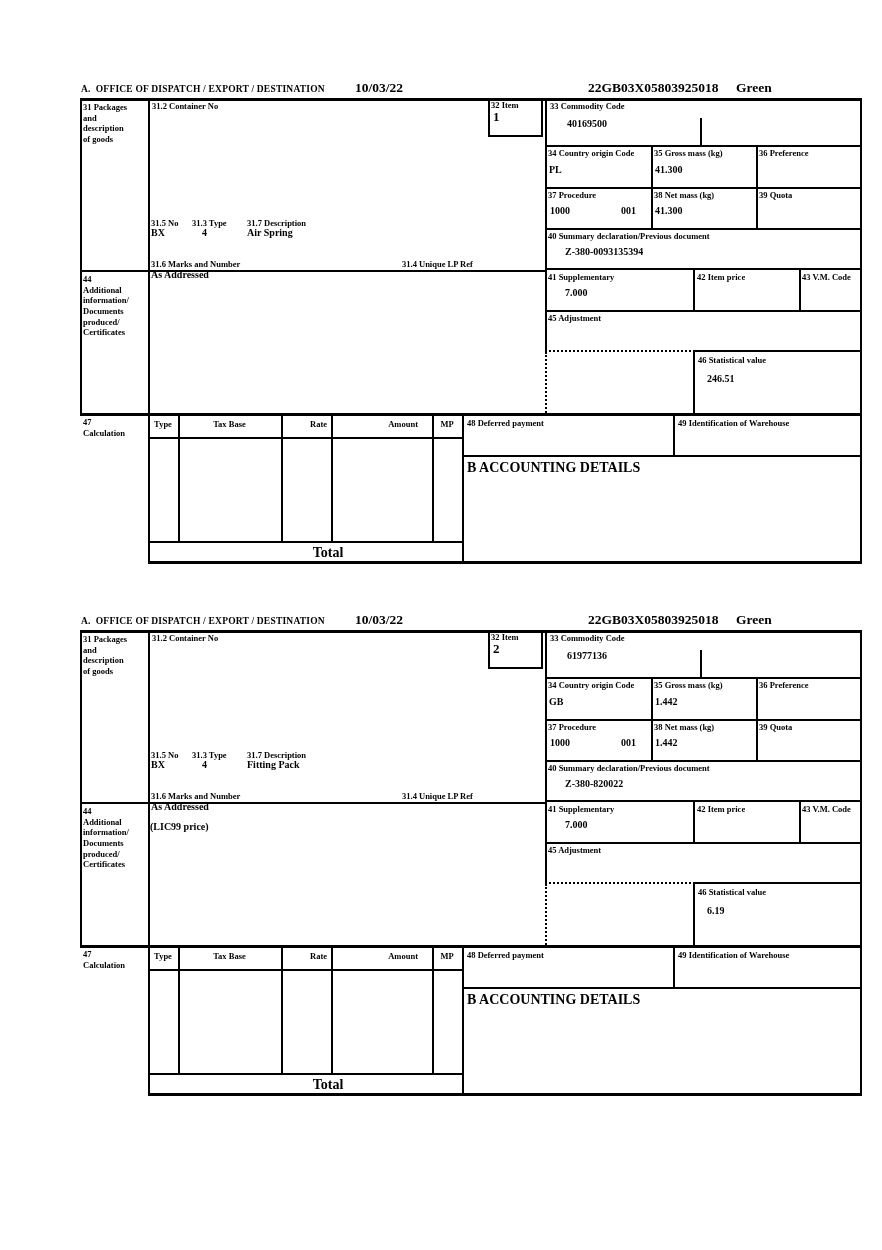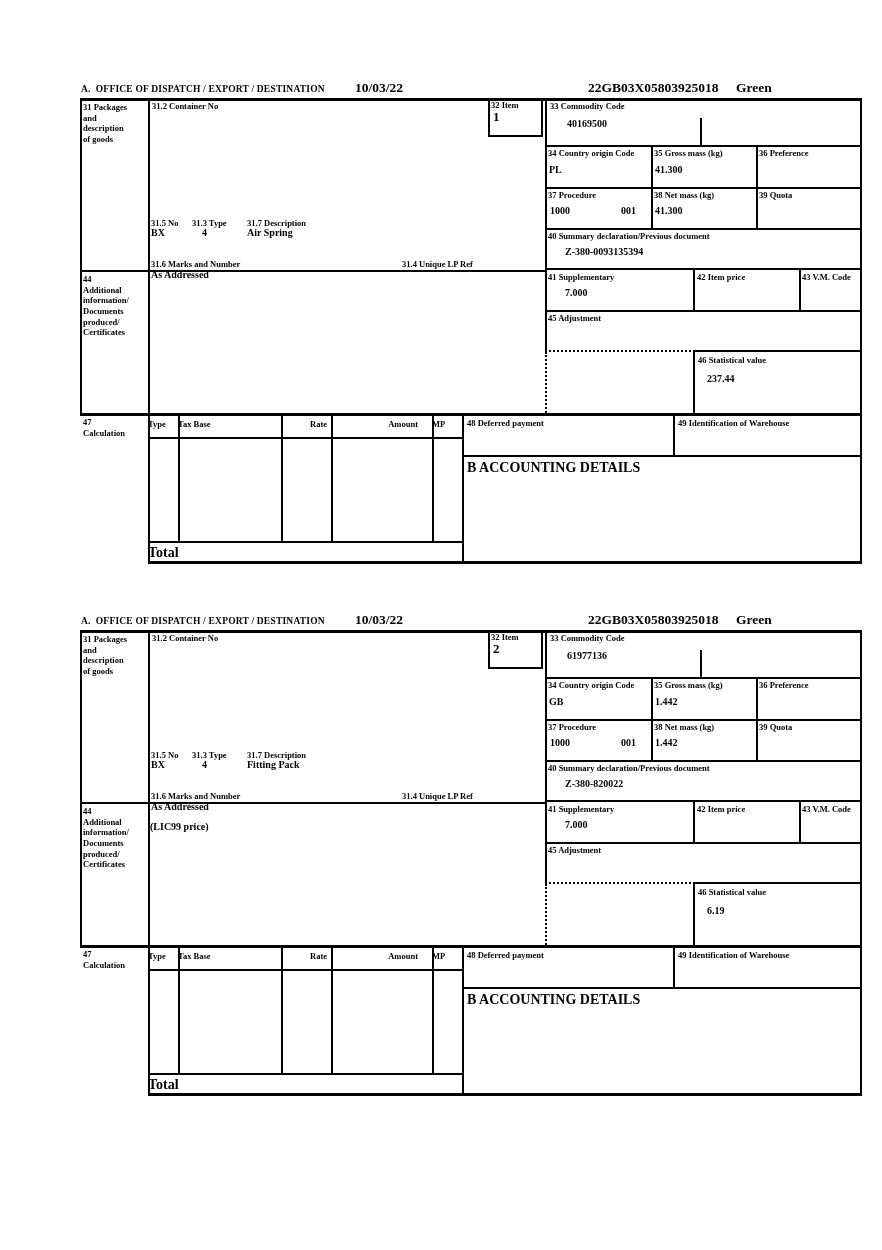--- a/index.html
+++ b/index.html
@@ -12,21 +12,21 @@
   .dhl { position:absolute; height:0; border-top:2px dotted #000; }
   .dvl { position:absolute; width:0; border-left:2px dotted #000; }
   .itembox { position:absolute; border:2px solid #000; border-top:none; }
   .lbl { position:absolute; font-size:8.5px; font-weight:bold; line-height:1.25; white-space:nowrap; }
   .pre { white-space:pre-line; }
   .val { position:absolute; font-size:10px; font-weight:bold; white-space:nowrap; }
   .sm  { font-size:13px; }
   .hdr-title { position:absolute; font-size:9.5px; font-weight:bold; letter-spacing:0.2px; white-space:nowrap; }
   .hdr-val { position:absolute; font-size:13.5px; font-weight:bold; white-space:nowrap; }
   .cell-hd { position:absolute; font-size:8.5px; font-weight:bold; }
-  .ctr { text-align:left; }
+  .ctr { text-align:center; }
   .rt  { text-align:right; }
   .b9  { position:absolute; font-size:14px; font-weight:bold; white-space:nowrap; }
 </style>
 </head>
 <body>
 
 <div class="form" style="top:80px">
 
   <span class="hdr-title" style="left:1px;top:4px">A.&nbsp;&nbsp;OFFICE OF DISPATCH / EXPORT / DESTINATION</span>
   <span class="hdr-val" style="left:275px;top:0">10/03/22</span>
@@ -103,21 +103,21 @@
   <div class="lbl" style="left:722px;top:192px">43 V.M. Code</div>
   <div class="lbl pre" style="left:3px;top:194px;width:62px;white-space:pre-line">44
 Additional
 information/
 Documents
 produced/
 Certificates</div>
   <div class="val" style="left:70px;top:209px"></div>
   <div class="lbl" style="left:468px;top:233px">45 Adjustment</div>
   <div class="lbl" style="left:618px;top:275px">46 Statistical value</div>
-  <div class="val" style="left:627px;top:293px">237.44</div>
+  <div class="val" style="left:627px;top:293px">246.51</div>
   <div class="lbl pre" style="left:3px;top:337px;width:62px;white-space:pre-line">47
 Calculation</div>
   <div class="cell-hd ctr" style="left:68px;top:339px;width:30px">Type</div>
   <div class="cell-hd ctr" style="left:98px;top:339px;width:103px">Tax Base</div>
   <div class="cell-hd rt" style="left:201px;top:339px;width:46px">Rate</div>
   <div class="cell-hd rt" style="left:251px;top:339px;width:87px">Amount</div>
   <div class="cell-hd ctr" style="left:352px;top:339px;width:30px">MP</div>
   <div class="lbl" style="left:387px;top:338px">48 Deferred payment</div>
   <div class="lbl" style="left:598px;top:338px">49 Identification of Warehouse</div>
   <div class="b9" style="left:387px;top:380px">B ACCOUNTING DETAILS</div>

